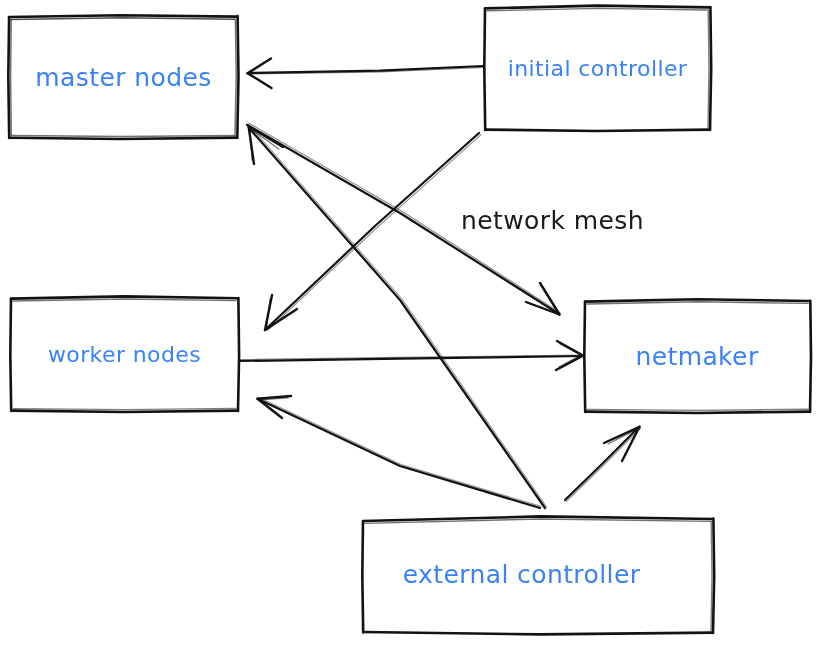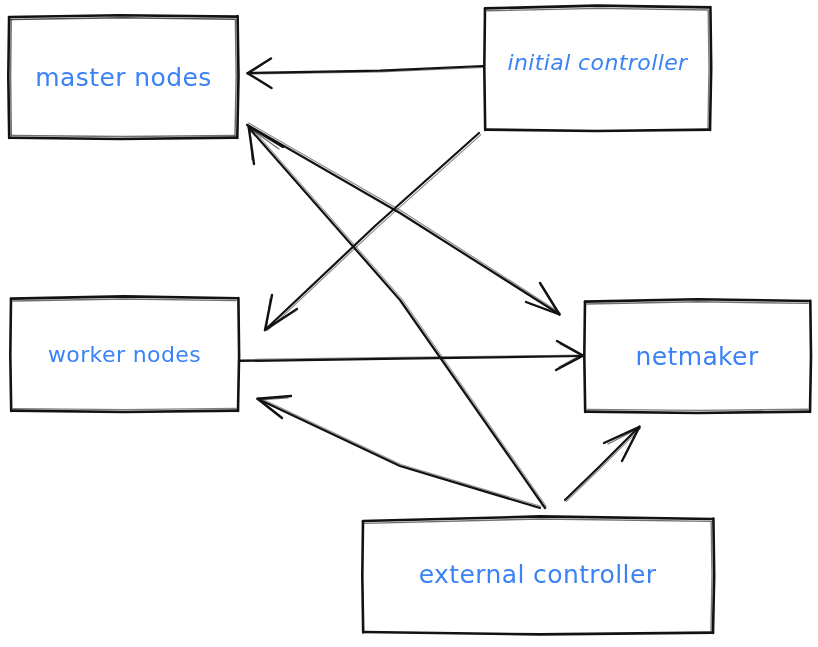--- a/index.html
+++ b/index.html
@@ -174,30 +174,33 @@
       <path class="stroke" stroke-width="2.4" d="M639.5,426.8 L622,461"></path>
       <path class="stroke" stroke-width="1.2" opacity="0.6" d="M608,444 L638,428.6 L624.5,457"></path>
     </g>
 
   </svg>
 
   <div class="node-box" style="left:9px; top:16px; width:229px; height:122px;">
     <span class="node-label">master nodes</span>
   </div>
 
-  <div class="node-box" style="left:484px; top:0; width:227px; height:124px;font-style:italic;">
+  <div class="node-box" style="left:484px; top:6px; width:227px; height:124px;">
     <span class="node-label" style="font-size:22px;">initial controller</span>
   </div>
 
   <div class="node-box" style="left:584px; top:300px; width:226px; height:112px;">
     <span class="node-label">netmaker</span>
   </div>
 
   <div class="node-box" style="left:11px; top:297px; width:227px; height:114px;">
     <span class="node-label" style="font-size:22px;">worker nodes</span>
   </div>
 
-  <div class="node-box" style="left:362px; top:516px; width:351px; height:117px;border-radius:19px;">
+  <div class="node-box" style="left:346px; top:516px; width:351px; height:117px;border-radius:19px;">
     <span class="node-label">external controller</span>
   </div>
 
+  <div class="edge-label" style="left:461px; top:206px;">
+    <span>network mesh</span>
+  </div>
 
 </div>
 
 </body></html>

